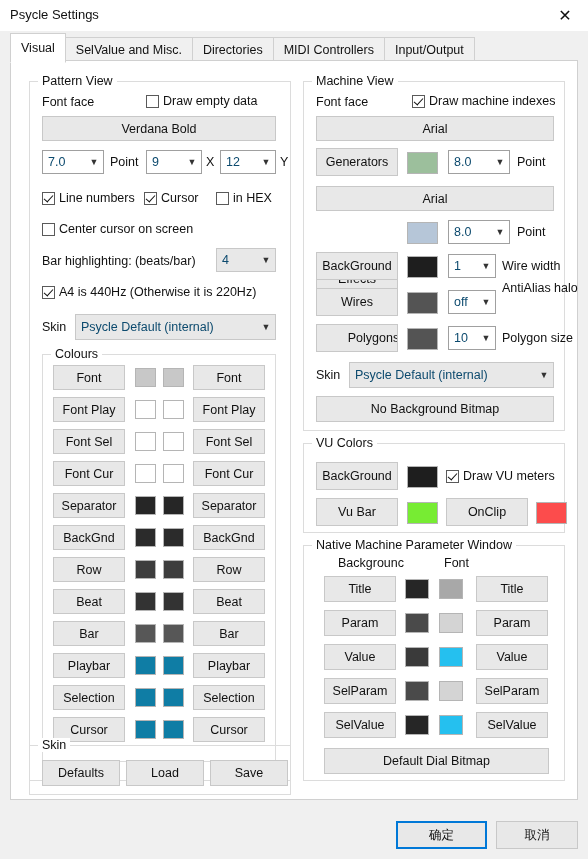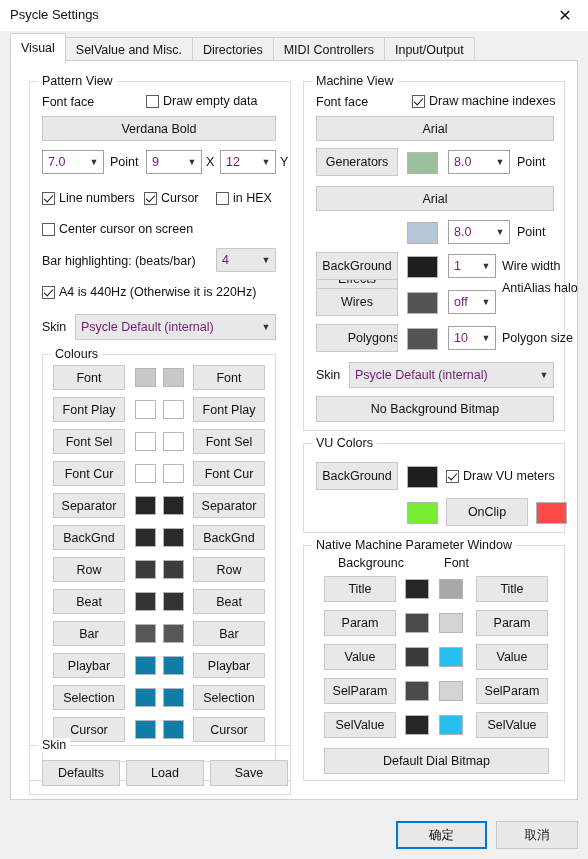--- a/index.html
+++ b/index.html
@@ -67,21 +67,21 @@
   .lbl{
     position:absolute;font-size:12.5px;color:#111;white-space:nowrap;
   }
   .combo{
     position:absolute;box-sizing:border-box;
     background:#ffffff;border:1px solid #a0a0a0;
     display:flex;align-items:center;cursor:default;
   }
   .combo.grey{background:#e8e8e8;border:1px solid #c8c8c8;}
   .combo .val{
-    flex:1;padding-left:5px;font-size:12.5px;color:#701a75;
+    flex:1;padding-left:5px;font-size:12.5px;color:#0c4a6e;
     white-space:nowrap;overflow:hidden;
   }
   .combo .arw{
     width:18px;text-align:center;font-size:9px;color:#333;line-height:1;
   }
   .swatch{
     position:absolute;box-sizing:border-box;border:1px solid #b5b5b5;cursor:default;
   }
   .chk{
     position:absolute;display:flex;align-items:center;cursor:default;
@@ -314,20 +314,21 @@
   <div class="group" style="left:292px;top:382px;width:262px;height:90px;">
     <div class="group-title">VU Colors</div>
 
     <div class="btn" style="left:12px;top:18px;width:82px;height:28px;">BackGround</div>
     <div class="swatch" id="sw-vu-bg" style="left: 103px; top: 22px; width: 31px; height: 22px; background: rgb(30, 30, 30);"></div>
     <div class="chk on" style="left:142px;top:25px;">
       <span class="box"></span>
       <span>Draw VU meters</span>
     </div>
 
+    <div class="btn" style="left:12px;top:54px;width:82px;height:28px;">Vu Bar</div>
     <div class="swatch" id="sw-vu-bar" style="left: 103px; top: 58px; width: 31px; height: 22px; background: rgb(119, 236, 51);"></div>
     <div class="btn" style="left:142px;top:54px;width:82px;height:28px;">OnClip</div>
     <div class="swatch" id="sw-onclip" style="left: 232px; top: 58px; width: 31px; height: 22px; background: rgb(252, 76, 76);"></div>
   </div>
 
   <div class="group" style="left:292px;top:484px;width:262px;height:236px;">
     <div class="group-title">Native Machine Parameter Window</div>
 
     <div class="lbl" style="left:34px;top:10px;width:75px;overflow:hidden;">Backgrounc</div>
     <div class="lbl" style="left:140px;top:10px;">Font</div>

